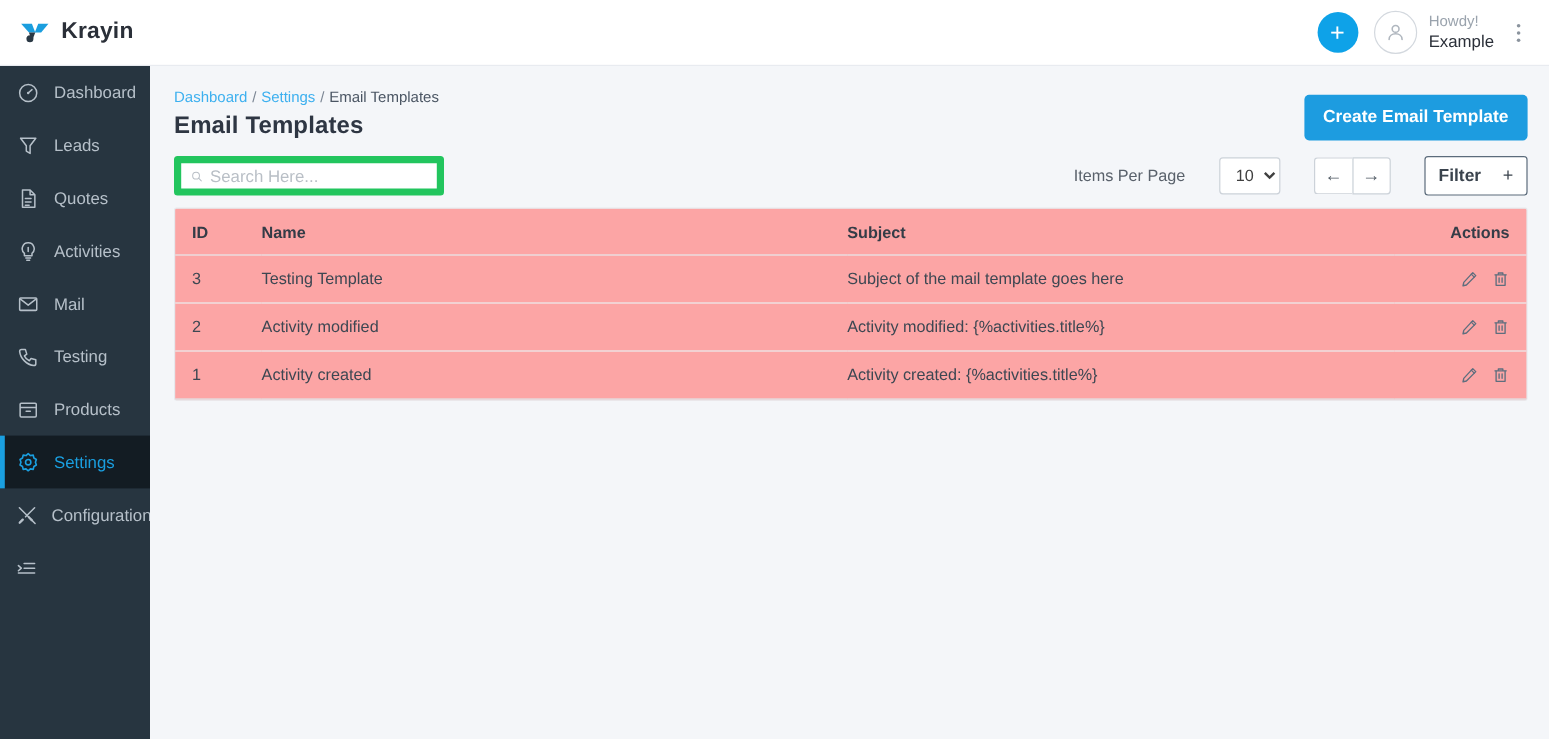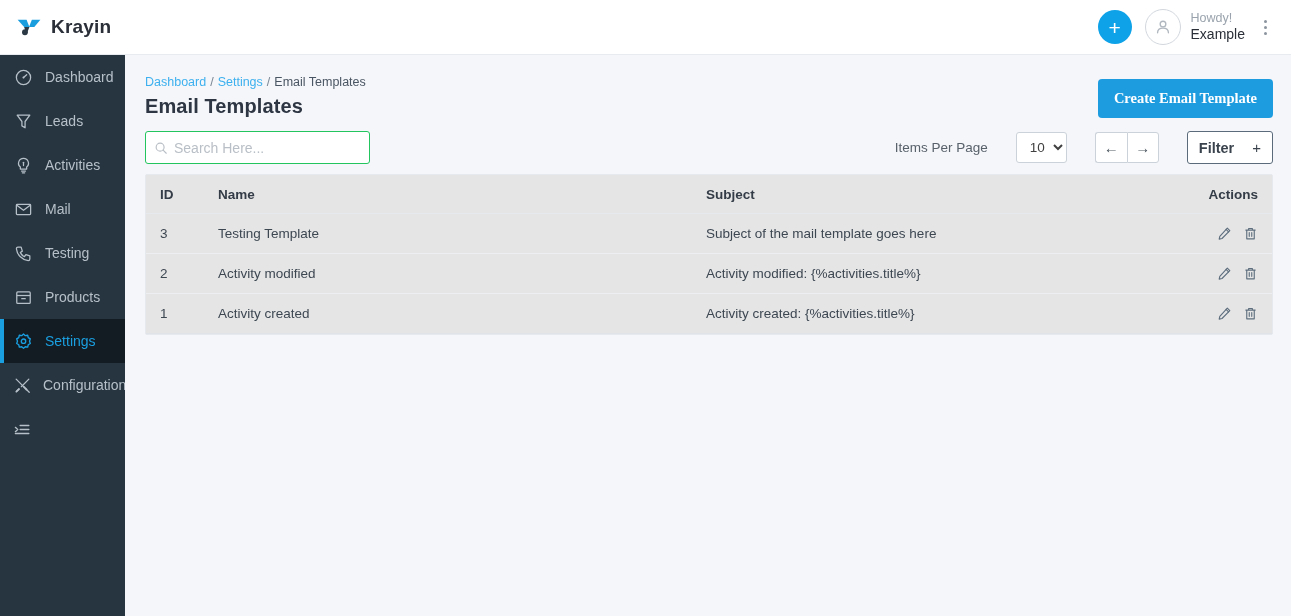--- a/index.html
+++ b/index.html
@@ -89,32 +89,32 @@
   .page-head { display: flex; align-items: flex-end; }
   .breadcrumb { font-size: 12.5px; color: #4a5563; margin-bottom: 6px; }
   .breadcrumb a { color: #3db0ef; text-decoration: none; cursor: pointer; }
   .breadcrumb .sep { color: #7b8694; margin: 0 4px; }
   .page-title { font-size: 20px; font-weight: bold; color: #2e3643; letter-spacing: .1px; }
   .create-btn {
     margin-left: auto; margin-top: 8px;
     background: #1d9ce0; color: #fff; border: none;
     font-size: 14.5px; font-weight: bold;
     padding: 11px 16px; border-radius: 4px; cursor: pointer;
-    font-family: Liberation Serif, serif;
+    font-family: Liberation Sans, sans-serif;
     white-space: nowrap;
   }
 
   
   .toolbar {
     display: flex; align-items: center;
     margin-top: 13px; margin-bottom: 10px;
   }
   .search-wrap {
     width: 225px; height: 33px;
-    border: 1px solid #22c55e; border-radius: 3px;
+    border: 6px solid #22c55e; border-radius: 3px;
     background: #fff; display: flex; align-items: center;
     padding: 0 8px; gap: 6px;
   }
   .search-input {
     border: none; outline: none; flex: 1;
     font-size: 14px; color: #3d4752;
     font-family: "Liberation Sans", sans-serif;
     background: transparent;
   }
   .search-input::placeholder { color: #b9bfc6; }
@@ -139,21 +139,21 @@
   .filter-btn {
     height: 33px; background: #fff; border: 1px solid #5b6b7b;
     border-radius: 3px; cursor: pointer;
     display: flex; align-items: center; gap: 18px;
     padding: 0 11px; color: #3a434d; font-size: 14.5px; font-weight: bold;
     font-family: "Liberation Sans", sans-serif;
   }
   .filter-btn .plus { font-weight: normal; font-size: 15px; }
 
   
-  .table-card { background: #e5e5e5; border: 1px solid #e6e9ed; border-radius: 2px; }
+  .table-card { background: #fca5a5; border: 1px solid #e6e9ed; border-radius: 2px; }
   table { width: 100%; border-collapse: collapse; }
   thead th {
     text-align: left; font-size: 13.5px; font-weight: bold; color: #343c47;
     padding: 12px 0 11px 0; border-bottom: 1px solid #e6e9ed;
   }
   tbody td {
     font-size: 13.5px; color: #3d4752; padding: 12px 0;
     border-bottom: 1px solid #eceef1;
   }
   tbody tr:last-child td { border-bottom: 1px solid #e0e3e7; }
@@ -219,20 +219,30 @@
 
     <div class="nav-item">
       <span class="ico">
         <svg width="19" height="19" viewBox="0 0 24 24" fill="none" stroke="#b6c0c9" stroke-width="1.6">
           <path d="M4 4 H20 L14 12 V20 L10 17.5 V12 Z" stroke-linejoin="round"></path>
         </svg>
       </span>
       <span>Leads</span>
     </div>
 
+    <div class="nav-item">
+      <span class="ico">
+        <svg width="19" height="19" viewBox="0 0 24 24" fill="none" stroke="#b6c0c9" stroke-width="1.6">
+          <path d="M6 3 H14 L19 8 V21 H6 Z" stroke-linejoin="round"></path>
+          <path d="M14 3 V8 H19" stroke-linejoin="round"></path>
+          <path d="M9 12 H15 M9 15.5 H15 M9 19 H13" stroke-linecap="round"></path>
+        </svg>
+      </span>
+      <span>Quotes</span>
+    </div>
 
     <div class="nav-item">
       <span class="ico">
         <svg width="19" height="19" viewBox="0 0 24 24" fill="none" stroke="#b6c0c9" stroke-width="1.6">
           <path d="M12 3 A6.2 6.2 0 0 0 8 14 V16.5 H16 V14 A6.2 6.2 0 0 0 12 3 Z" stroke-linejoin="round"></path>
           <path d="M9.5 19 H14.5 M10.5 21.2 H13.5" stroke-linecap="round"></path>
           <path d="M12 8 L12 12" stroke-linecap="round"></path>
         </svg>
       </span>
       <span>Activities</span>

